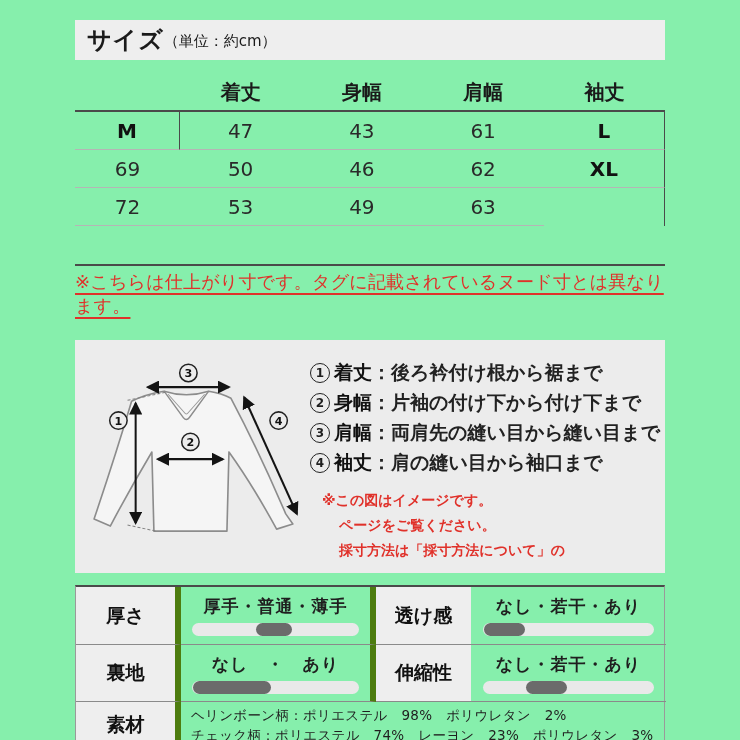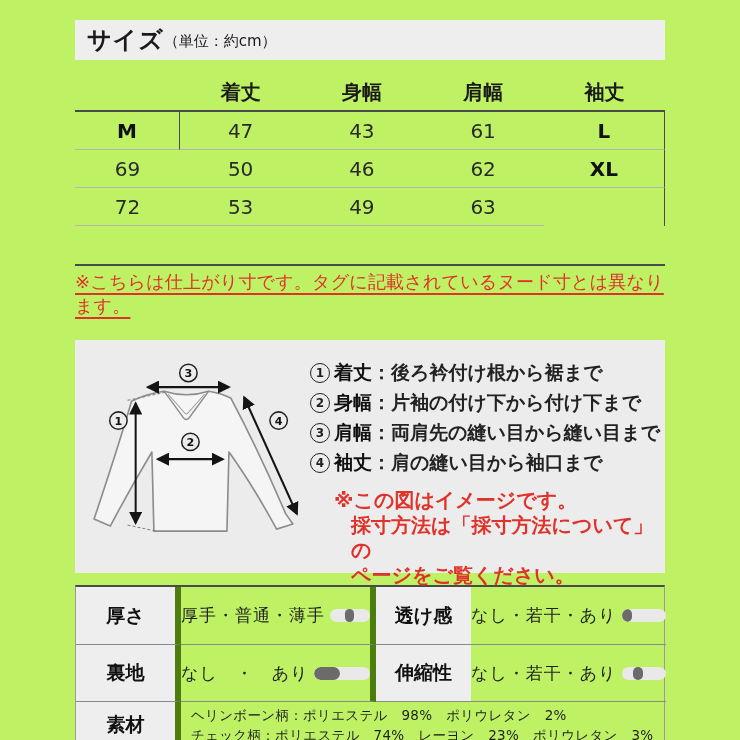--- a/index.html
+++ b/index.html
@@ -1,21 +1,21 @@
 <!DOCTYPE html>
 <html lang="ja"><head>
 <meta charset="utf-8">
 <style>
   html,body{margin:0;padding:0;}
   body{
     width:740px;height:740px;background:#ffffff;
     font-family:"DejaVu Sans","Liberation Sans",sans-serif;
     color:#1f1f1f;-webkit-font-smoothing:antialiased;
   }
-  .page{position:relative;width:740px;height:740px;overflow:hidden;background:#bef264;}
+  .page{position:relative;width:740px;height:740px;overflow:hidden;background:#86efac;}
   .content{position:absolute;left:75px;top:20px;width:590px;}
 
   
   .title-bar{
     height:40px;background:#eeeeee;display:flex;align-items:center;
     padding-left:12px;box-sizing:border-box;
   }
   .t-main{font-size:24px;font-weight:bold;color:#1a1a1a;letter-spacing:1px;}
   .t-unit{font-size:15px;color:#1a1a1a;padding-top:3px;}
 
@@ -45,39 +45,39 @@
   .shirt-svg{position:absolute;left:14px;top:22px;}
   .d-right{position:absolute;left:235px;top:18px;width:352px;}
   .d-item{display:flex;align-items:center;height:30px;font-size:19px;white-space:nowrap;}
   .d-circle{
     width:18px;height:18px;border:1.6px solid #222;border-radius:50%;
     display:flex;align-items:center;justify-content:center;
     font-size:12px;font-weight:bold;margin-right:4px;flex:0 0 auto;line-height:1;
   }
   .d-label{font-weight:bold;color:#111;}
   .d-desc{color:#222;font-weight:bold;}
-  .d-note{margin-top:10px;margin-left:24px;font-size:20px;font-weight:bold;line-height:25px;}
+  .d-note{margin-top:10px;margin-left:12px;font-size:14px;font-weight:bold;line-height:25px;}
   .d-note .ind{padding-left:17px;}
 
   
   .spec-table{
     margin-top:12px;display:grid;
     grid-template-columns:105px 195px 95px 195px;
     grid-template-rows:58px 57px 46px;
     border-top:2px solid #4a4a4a;border-bottom:2px solid #4a4a4a;
     border-left:1px solid #9a9a9a;border-right:1px solid #9a9a9a;
     box-sizing:border-box;
   }
   .sl{
     background:#eeeeee;display:flex;align-items:center;justify-content:center;
     font-size:19px;font-weight:bold;color:#111;
   }
   .divr{border-right:6px solid #4d7c0f;}
   .rsep{border-bottom:1px solid #8a8a8a;}
-  .slider-cell{display:flex;flex-direction:row;align-items:center;justify-content:center;gap:5px;}
+  .slider-cell{display:flex;flex-direction:column;align-items:center;justify-content:center;gap:5px;font-weight:bold;}
   .scale{font-size:17px;letter-spacing:1px;color:#1f1f1f;white-space:nowrap;}
   .track{position:relative;width:88%;height:13px;background:#e9e9e9;border-radius:7px;overflow:hidden;}
   .thumb{position:absolute;top:0;height:13px;border-radius:7px;background:#6b6b6b;}
   .material-cell{
     grid-column:2/5;display:flex;flex-direction:column;justify-content:center;
     padding-left:10px;font-size:13.5px;line-height:20px;color:#1f1f1f;letter-spacing:0.3px;
   }
 </style>
 </head>
 <body>
@@ -185,22 +185,22 @@
           <span class="d-label">肩幅</span>
           <span class="d-desc">：両肩先の縫い目から縫い目まで</span>
         </div>
         <div class="d-item">
           <span class="d-circle">4</span>
           <span class="d-label">袖丈</span>
           <span class="d-desc">：肩の縫い目から袖口まで</span>
         </div>
         <div class="d-note" style="color: rgb(224, 49, 42);">
           <div>※この図はイメージです。</div>
+          <div class="ind">ページをご覧ください。</div>
           <div class="ind">採寸方法は「採寸方法について」の</div>
-          <div class="ind">ページをご覧ください。</div>
         </div>
       </div>
     </div>
 
     <div class="spec-table">
 
       <div class="sl divr rsep">厚さ</div>
       <div class="slider-cell divr rsep">
         <div class="scale">厚手・普通・薄手</div>
         <div class="track">

